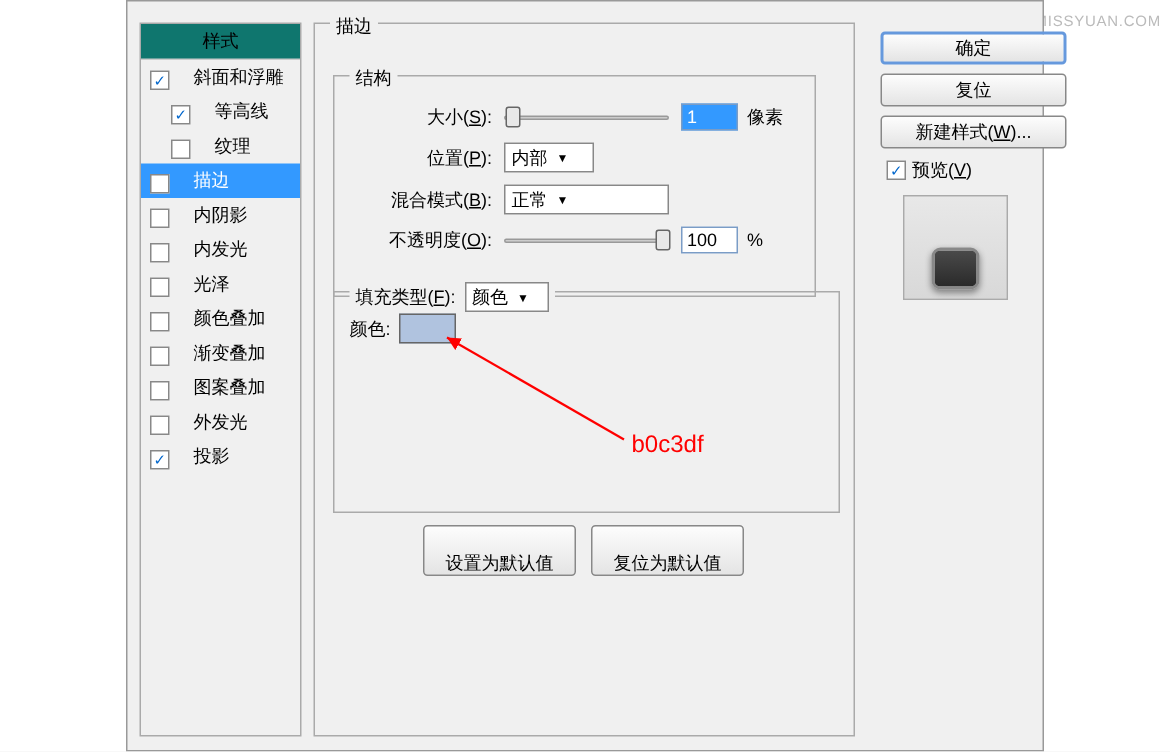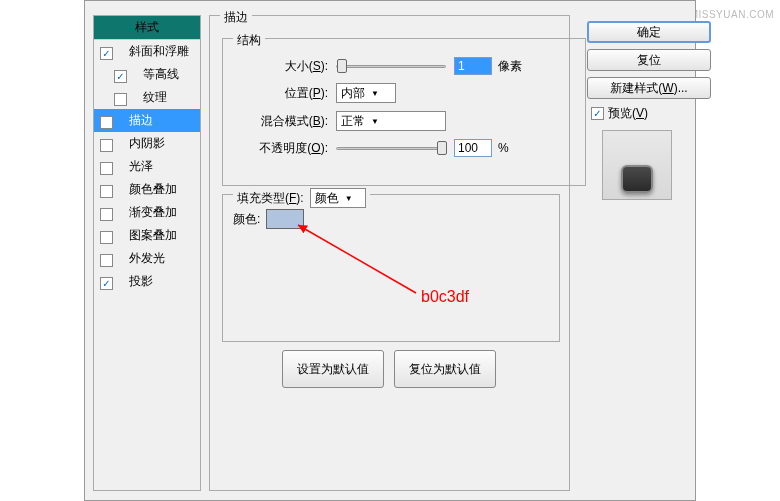--- a/index.html
+++ b/index.html
@@ -14,21 +14,21 @@
     .style-item { display: flex; align-items: flex-end; padding: 3px 6px; gap: 16px; }
     .style-item.selected { background: #3399ff; color: #fff; }
     .style-item.indent { padding-left: 20px; }
     .chk { width: 13px; height: 13px; border: 1px solid #888; background: #fff; display: inline-flex; align-items: center; justify-content: center; font-size: 10px; color: #0066cc; }
     .chk.checked::after { content: "✓"; }
     .chk.white::after { color: #fff; }
     
     .stroke-panel { position: absolute; left: 124px; top: 14px; width: 361px; height: 476px; border: 1px solid #aaa; }
     .stroke-header { position: absolute; top: -7px; left: 10px; background: #f0f0f0; padding: 0 4px; }
     
-    .struct-group { position: absolute; left: 12px; top: 22px; width: 364px; height: 148px; border: 1px solid #aaa; }
+    .struct-group { position: absolute; left: 12px; top: 34px; width: 322px; height: 148px; border: 1px solid #aaa; }
     .struct-label { position: absolute; top: -7px; left: 10px; background: #f0f0f0; padding: 0 4px; }
     .form-row { display: flex; align-items: center; margin: 8px 0; padding: 0 10px; }
     .form-label { width: 95px; text-align: right; margin-right: 8px; }
     .form-label u { text-decoration: underline; }
     .slider { height: 3px; background: #ccc; border: 1px solid #999; position: relative; border-radius: 2px; }
     .slider-thumb { position: absolute; width: 10px; height: 14px; background: #e8e8e8; border: 1px solid #666; top: -7px; border-radius: 2px; }
     .val-input { width: 38px; height: 18px; border: 1px solid #7a9cc6; background: #fff; padding: 0 3px; margin-left: 8px; }
     .val-input.sel { background: #3399ff; color: #fff; }
     .unit { margin-left: 6px; }
     .dropdown { height: 20px; border: 1px solid #888; background: #fff; display: flex; align-items: center; padding: 0 4px; gap: 6px; }
@@ -36,21 +36,21 @@
     
     .fill-group { position: absolute; left: 12px; top: 178px; width: 338px; height: 148px; border: 1px solid #aaa; }
     .fill-label { position: absolute; top: -7px; left: 10px; background: #f0f0f0; padding: 0 4px; display: flex; align-items: center; gap: 6px; }
     .color-row { display: flex; align-items: center; padding: 14px 10px; }
     .color-swatch { width: 38px; height: 20px; background: #b0c3df; border: 1px solid #666; margin-left: 6px; }
     
     .annot-line { position: absolute; }
     .annot-text { position: absolute; color: #ff0000; font-size: 16px; font-family: Arial; }
     
     .btn-row { position: absolute; left: 72px; top: 334px; display: flex; gap: 10px; }
-    .btn { height: 38px; padding: 0 14px; border: 1px solid #888; background: linear-gradient(#fdfdfd, #e4e4e4); border-radius: 3px; cursor: default; }
+    .btn { height: 20px; padding: 16px 14px; border: 1px solid #888; background: linear-gradient(#fdfdfd, #e4e4e4); border-radius: 3px; cursor: default; }
     
     .right-col { position: absolute; right: 8px; top: 20px; width: 100px; }
     .right-btn { width: 124px; height: 22px; border: 1px solid #888; background: linear-gradient(#fdfdfd, #e4e4e4); border-radius: 3px; margin-bottom: 6px; display: flex; align-items: center; justify-content: center; }
     .right-btn.primary { border: 2px solid #6699dd; }
     .preview-chk { display: flex; align-items: center; gap: 4px; margin: 4px 0 8px 4px; }
     .preview-box { width: 70px; height: 70px; margin: 0 auto; background: linear-gradient(#e8e8e8, #d8d8d8); border: 1px solid #aaa; display: flex; align-items: flex-end; justify-content: center; padding-bottom: 6px; }
     .preview-icon { width: 32px; height: 28px; background: linear-gradient(#4a4a4a, #2a2a2a); border-radius: 6px; border: 2px solid #888; box-shadow: 0 2px 4px rgba(0,0,0,0.4); }
   </style>
 </head>
 <body>
@@ -78,20 +78,24 @@
         <div class="style-item selected">
           <span class="chk checked white"></span>
           <span>描边</span>
         </div>
         <div class="style-item">
           <span class="chk"></span>
           <span>内阴影</span>
         </div>
         <div class="style-item">
           <span class="chk"></span>
+          <span>内发光</span>
+        </div>
+        <div class="style-item">
+          <span class="chk"></span>
           <span>光泽</span>
         </div>
         <div class="style-item">
           <span class="chk"></span>
           <span>颜色叠加</span>
         </div>
         <div class="style-item">
           <span class="chk"></span>
           <span>渐变叠加</span>
         </div>

